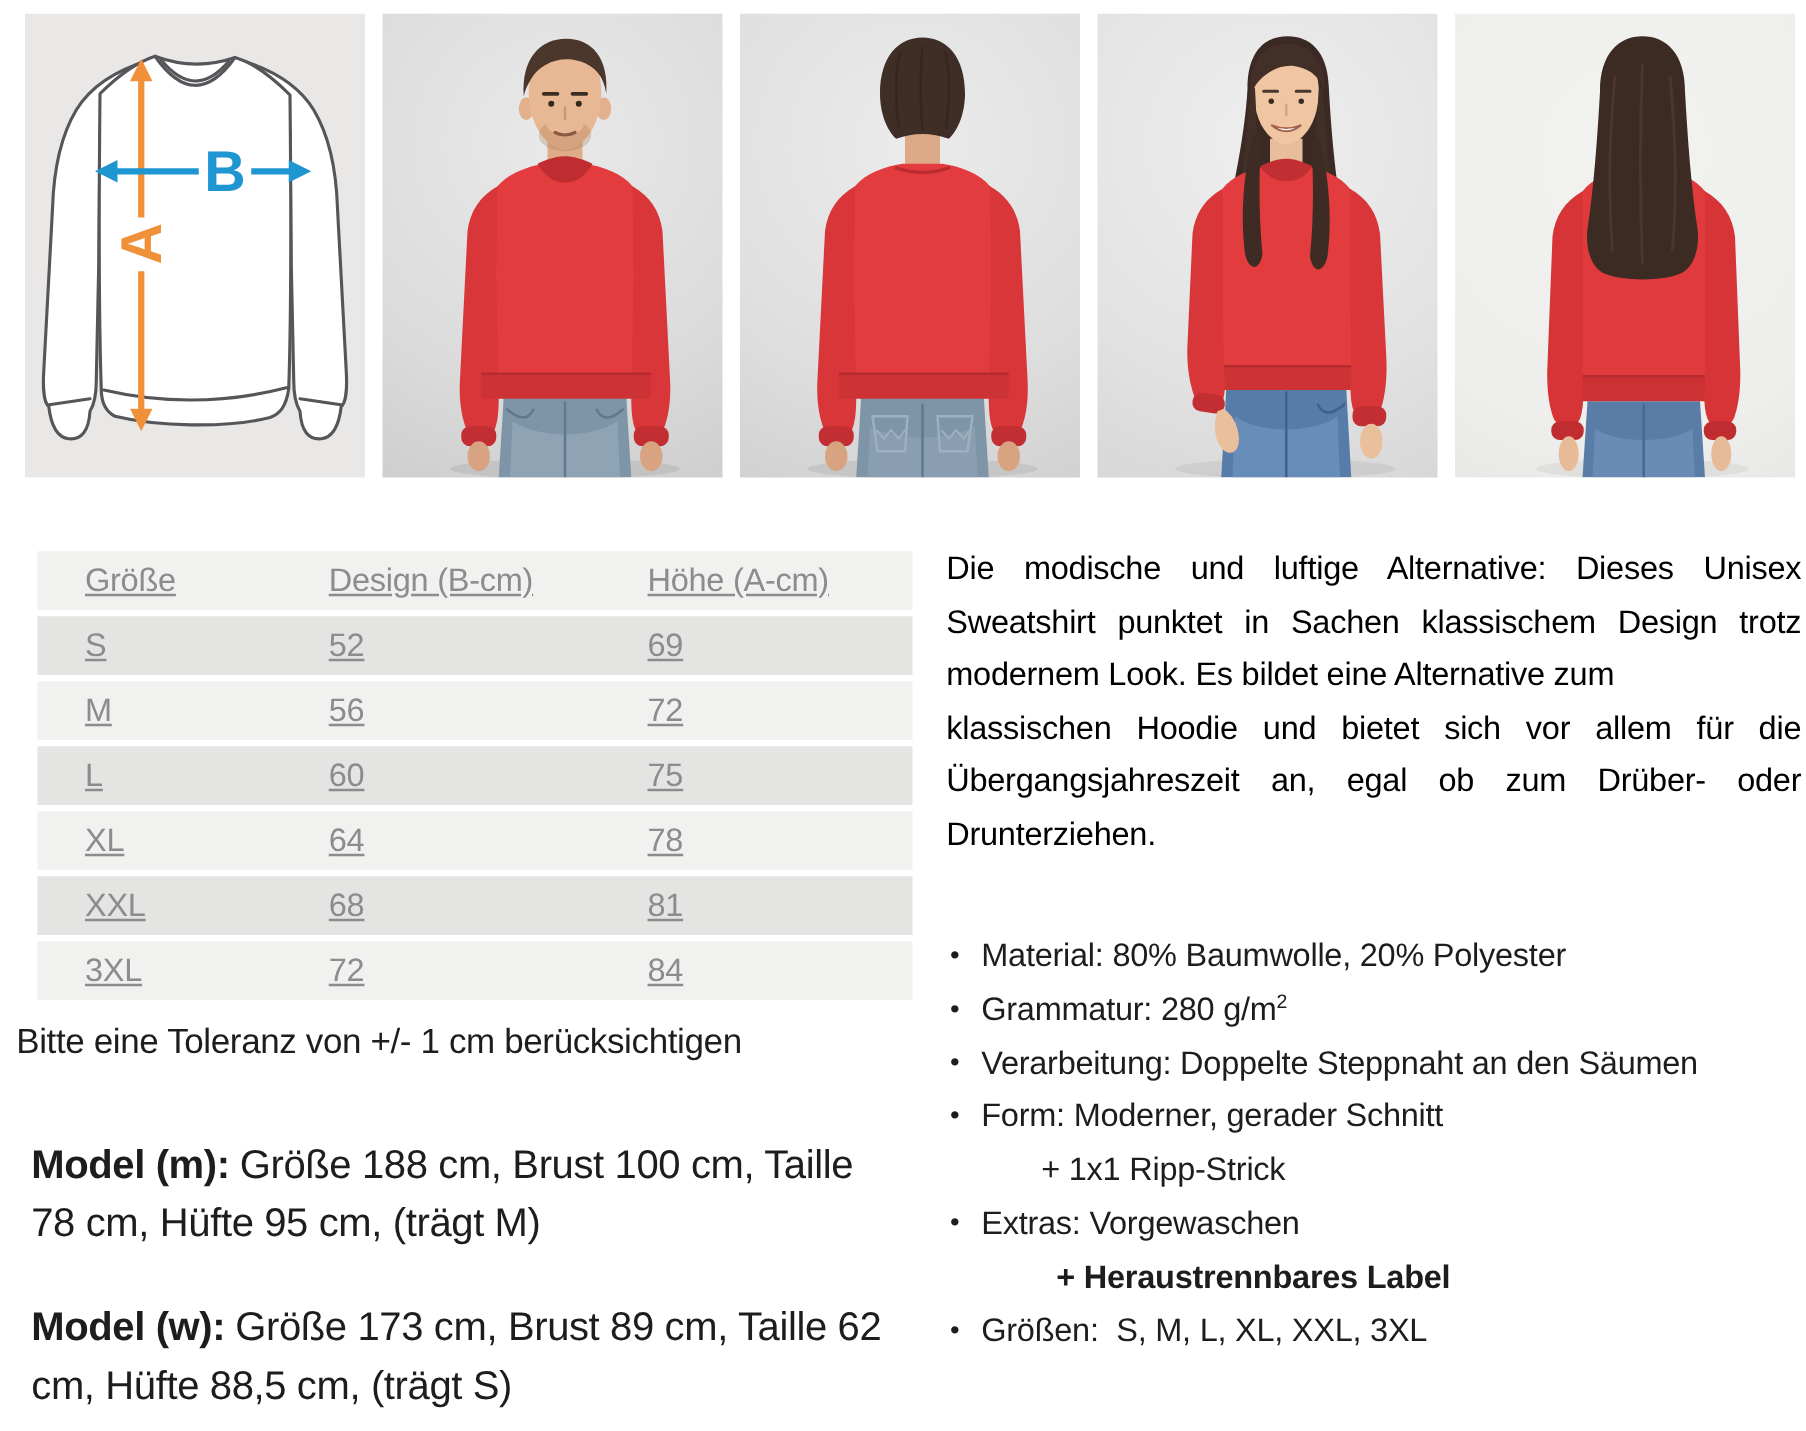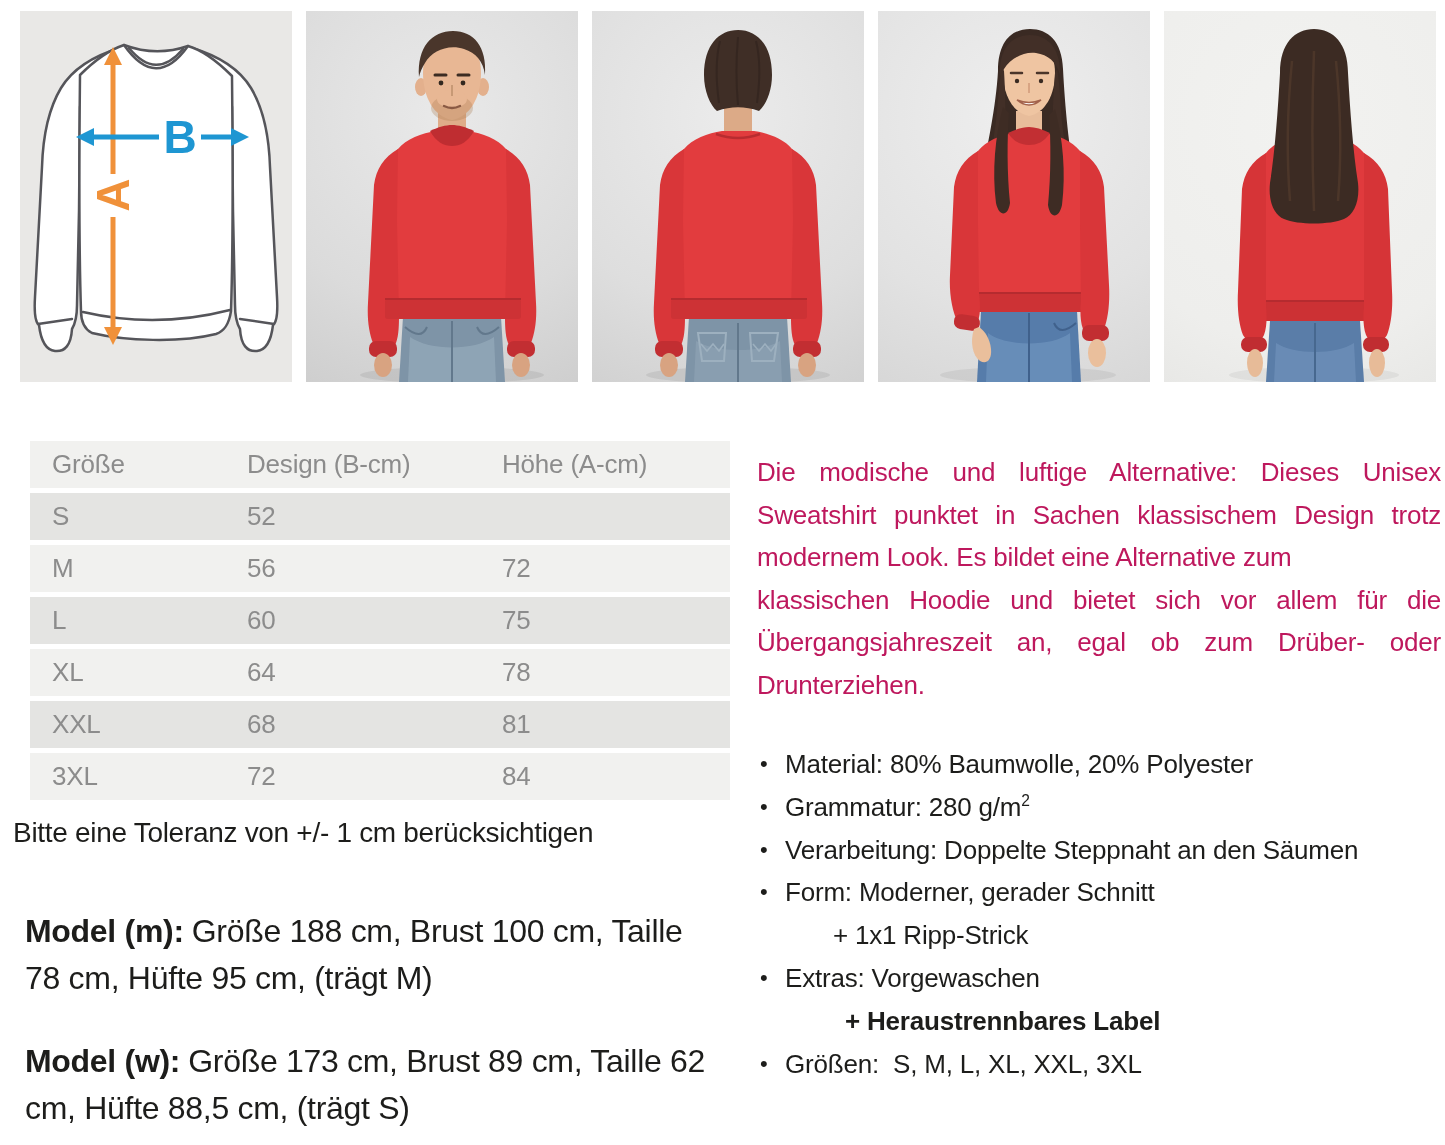--- a/index.html
+++ b/index.html
@@ -15,33 +15,33 @@
   .tile.sketch{background:#e9e8e6;}
   .tile.ph-a{background:radial-gradient(ellipse 130% 95% at 50% 28%, #e9e9e9 0%, #dbdbdb 55%, #c8c8c8 100%);}
   .tile.ph-b{background:radial-gradient(ellipse 130% 95% at 50% 28%, #ebebeb 0%, #dedede 55%, #cbcbcb 100%);}
   .tile.ph-c{background:radial-gradient(ellipse 130% 95% at 50% 28%, #eeeeee 0%, #e2e2e2 55%, #d2d2d2 100%);}
   .tile.ph-d{background:radial-gradient(ellipse 130% 100% at 50% 30%, #f2f2f0 0%, #eeeeec 60%, #e2e2e0 100%);}
   
   .size-table{position:absolute;left:30px;top:441px;width:700px;}
   .trow{
     display:grid;grid-template-columns:195px 255px 1fr;
     height:47px;line-height:47px;margin-bottom:5px;
-    padding-left:22px;box-sizing:border-box;
-    font-size:26px;color:#8c8c8c;letter-spacing:-0.2px;
+    padding-left:38px;box-sizing:border-box;
+    font-size:26px;color:#8c8c8c;letter-spacing:-0.2px;text-decoration:underline;
   }
   .trow.bg-light{background:#f1f1ef;}
   .trow.bg-dark{background:#e4e4e2;}
   
   .tolerance{position:absolute;left:13px;top:817px;font-size:28px;color:#1d1d1b;letter-spacing:-0.3px;}
   .model-block{position:absolute;left:25px;width:695px;font-size:32px;line-height:47px;color:#1d1d1b;letter-spacing:-0.3px;}
   .model-m{top:908px;}
   .model-w{top:1038px;}
   .model-block b{font-weight:bold;margin-right:8px;}
   
-  .desc{position:absolute;left:757px;top:451px;width:684px;font-size:26px;color:#be185d;letter-spacing:-0.2px;}
+  .desc{position:absolute;left:757px;top:433px;width:684px;font-size:26px;color:#000000;letter-spacing:-0.2px;}
   .pline{line-height:42.5px;text-align:left;}
   .pline.just{text-align:justify;text-align-last:justify;}
   .features{position:absolute;left:757px;top:743px;width:684px;font-size:26px;color:#1d1d1b;letter-spacing:-0.2px;}
   .feat{position:relative;padding-left:28px;line-height:42.8px;}
   .feat .dot{position:absolute;left:3px;top:0;font-size:22px;}
   .feat.indent1{padding-left:76px;}
   .feat.indent2{padding-left:88px;font-weight:bold;}
   .feat span.txt{white-space:pre-wrap;}
   .feat sup{font-size:60%;vertical-align:super;line-height:0;}
 </style>
@@ -194,20 +194,21 @@
 
 <div class="size-table">
   <div class="trow bg-light">
     <div>Größe</div>
     <div>Design (B-cm)</div>
     <div>Höhe (A-cm)</div>
   </div>
   <div class="trow bg-dark">
     <div>S</div>
     <div>52</div>
+    <div>69</div>
   </div>
   <div class="trow bg-light">
     <div>M</div>
     <div>56</div>
     <div>72</div>
   </div>
   <div class="trow bg-dark">
     <div>L</div>
     <div>60</div>
     <div>75</div>

